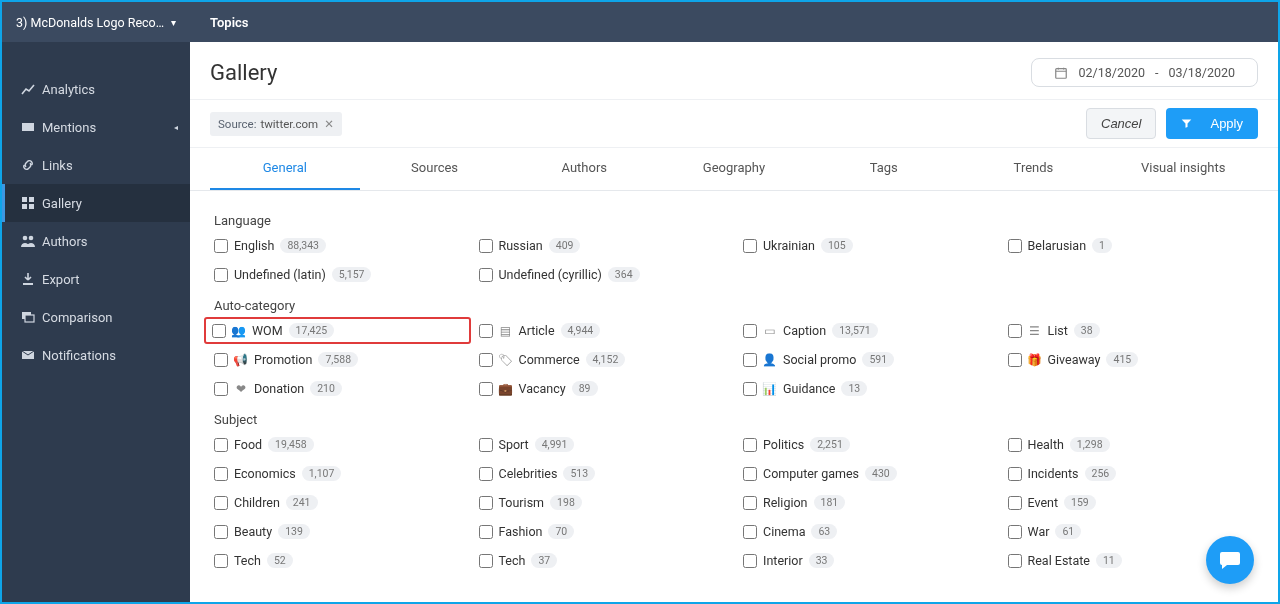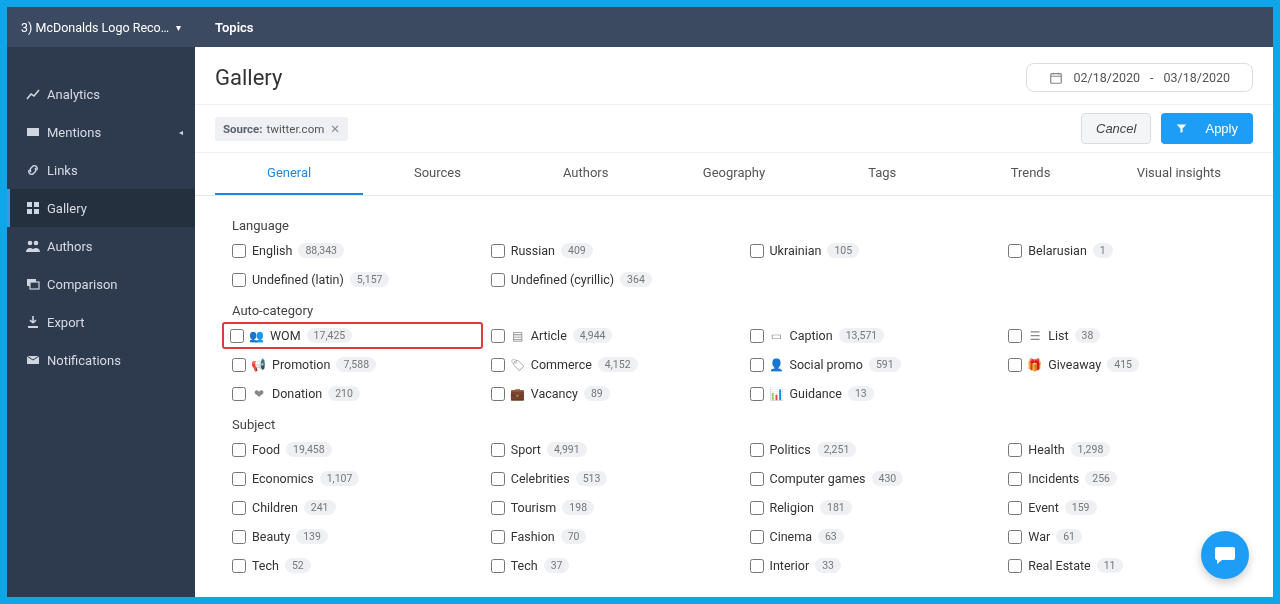--- a/index.html
+++ b/index.html
@@ -1,17 +1,17 @@
 <!DOCTYPE html>
 <html><head>
 <meta charset="utf-8">
 <style>
   * { box-sizing: border-box; margin: 0; padding: 0; }
   body { font-family: -apple-system, BlinkMacSystemFont, "Segoe UI", Roboto, Helvetica, Arial, sans-serif; font-size: 13px; color: #333; background: #fff; }
-  .app { display: flex; width: 1280px; height: 604px; border: 7px solid #0ea5e9; overflow: hidden; position: relative; }
+  .app { display: flex; width: 1280px; height: 604px; border: 2px solid #0ea5e9; overflow: hidden; position: relative; }
 
   
   .sidebar { width: 188px; background: #2e3b4e; color: #cfd6e0; display: flex; flex-direction: column; }
   .project-sel { height: 40px; background: #3b4a60; display: flex; align-items: center; padding: 0 14px; font-size: 12.5px; color: #fff; cursor: pointer; }
   .project-sel .label { flex: 1; white-space: nowrap; overflow: hidden; text-overflow: ellipsis; padding-right: 6px; }
   .project-sel .caret { font-size: 10px; }
   .nav { padding-top: 28px; }
   .nav-item { display: flex; align-items: center; height: 38px; padding: 0 18px; font-size: 13px; cursor: pointer; position: relative; color: #d6dbe3; }
   .nav-item .icon { width: 22px; display: flex; align-items: center; justify-content: flex-start; }
   .nav-item.active { background: #25303f; }
@@ -24,35 +24,35 @@
 
   
   .header-row { display: flex; align-items: center; padding: 16px 20px 12px 20px; }
   .page-title { font-size: 22px; font-weight: 400; color: #333; flex: 1; }
   .date-range { display: flex; align-items: center; border: 1px solid #d9dde2; border-radius: 8px; padding: 6px 22px; font-size: 12.5px; color: #555; gap: 10px; }
   .date-range .cal-icon { color: #888; }
 
   
   .filter-bar { display: flex; align-items: center; padding: 8px 20px; border-top: 1px solid #eef0f3; border-bottom: 1px solid #eef0f3; gap: 10px; position: relative; }
   .filter-chip { background: #eef0f3; border-radius: 3px; padding: 5px 8px; font-size: 11.5px; color: #555; display: flex; align-items: center; gap: 4px; }
-  .filter-chip .k { font-weight: 700; color: #5a6370; }
+  .filter-chip .k { font-weight: 400; color: #5a6370; }
   .filter-chip .x { cursor: pointer; color: #888; padding-left: 2px; }
   .filter-bar .spacer { flex: 1; }
   .btn { border-radius: 4px; padding: 7px 14px; font-size: 13px; cursor: pointer; border: 1px solid transparent; }
   .btn-cancel { background: #f3f5f7; color: #444; border-color: #d9dde2; font-style: italic; }
   .btn-apply { background: #1e9df7; color: #fff; display: flex; align-items: center; gap: 18px; }
   .btn-apply .funnel { font-size: 11px; }
 
   
   .tabs { display: flex; border-bottom: 1px solid #e5e8ec; padding: 0 20px; }
   .tab { flex: 1; text-align: center; padding: 12px 0 13px 0; font-size: 13px; color: #555; cursor: pointer; }
   .tab.active { color: #1e88e5; border-bottom: 2px solid #1e88e5; }
 
   
-  .content { flex: 1; overflow-y: auto; padding: 14px 20px 20px 20px; position: relative; margin-left: 13px; }
+  .content { flex: 1; overflow-y: auto; padding: 14px 20px 20px 20px; position: relative; }
   .content::-webkit-scrollbar { width: 12px; }
   .content::-webkit-scrollbar-thumb { background: #c4c9d0; border-radius: 6px; }
 
   .section-title { font-size: 13px; color: #444; margin: 8px 0 8px 4px; }
   .grid { display: grid; grid-template-columns: repeat(4, 1fr); row-gap: 10px; column-gap: 10px; margin-bottom: 14px; }
   .opt { display: flex; align-items: center; gap: 6px; font-size: 12.5px; color: #333; padding: 2px 4px; }
   .opt input[type=checkbox] { width: 14px; height: 14px; cursor: pointer; accent-color: #888; }
   .opt .mini-icon { color: #888; font-size: 12px; display:inline-flex; width:14px; justify-content:center; }
   .badge { background: #eef0f3; border-radius: 9px; padding: 1px 7px; font-size: 10.5px; color: #777; }
   .opt.highlight { border: 2px solid #e03b3b; border-radius: 3px; padding: 4px 6px; margin: -4px -6px; }
@@ -116,34 +116,34 @@
               <circle cx="5" cy="5" r="2.3"></circle>
               <circle cx="11" cy="5" r="2.3"></circle>
               <path d="M1 14c0-2.5 2-4 4-4s4 1.5 4 4zM7 14c0-2.5 2-4 4-4s4 1.5 4 4z"></path>
             </svg>
         </span>
         <span>Authors</span>
       </div>
       <div class="nav-item">
         <span class="icon">
           <svg width="16" height="16" viewBox="0 0 16 16" fill="#cfd6e0">
+              <path d="M8 2v7m0 0l-3-3m3 3l3-3" stroke="#cfd6e0" stroke-width="1.6" fill="none"></path>
+              <rect x="3" y="12" width="10" height="2"></rect>
+            </svg>
+        </span>
+        <span>Export</span>
+      </div>
+      <div class="nav-item">
+        <span class="icon">
+          <svg width="16" height="16" viewBox="0 0 16 16" fill="#cfd6e0">
               <rect x="2" y="3" width="9" height="7"></rect>
               <rect x="5" y="6" width="9" height="7" fill="#2e3b4e" stroke="#cfd6e0" stroke-width="1.2"></rect>
             </svg>
         </span>
         <span>Comparison</span>
-      </div>
-      <div class="nav-item">
-        <span class="icon">
-          <svg width="16" height="16" viewBox="0 0 16 16" fill="#cfd6e0">
-              <path d="M8 2v7m0 0l-3-3m3 3l3-3" stroke="#cfd6e0" stroke-width="1.6" fill="none"></path>
-              <rect x="3" y="12" width="10" height="2"></rect>
-            </svg>
-        </span>
-        <span>Export</span>
       </div>
       <div class="nav-item">
         <span class="icon">
           <svg width="16" height="16" viewBox="0 0 16 16" fill="#cfd6e0">
               <path d="M2 4h12v8H2z"></path>
               <path d="M2 4l6 4 6-4" stroke="#2e3b4e" stroke-width="1" fill="none"></path>
             </svg>
         </span>
         <span>Notifications</span>
       </div>

